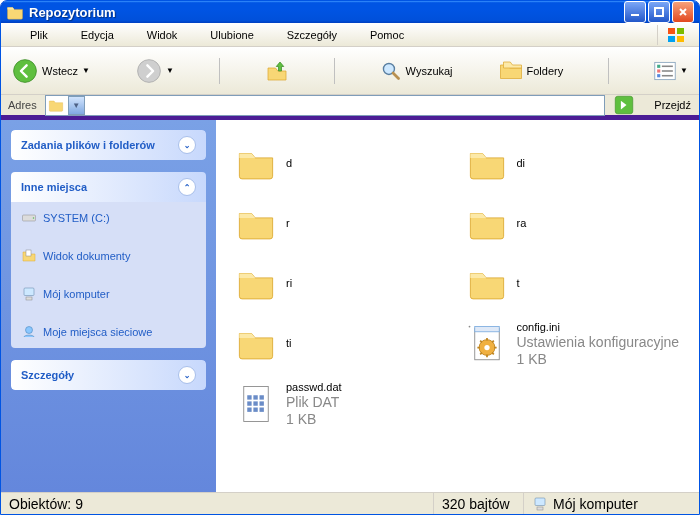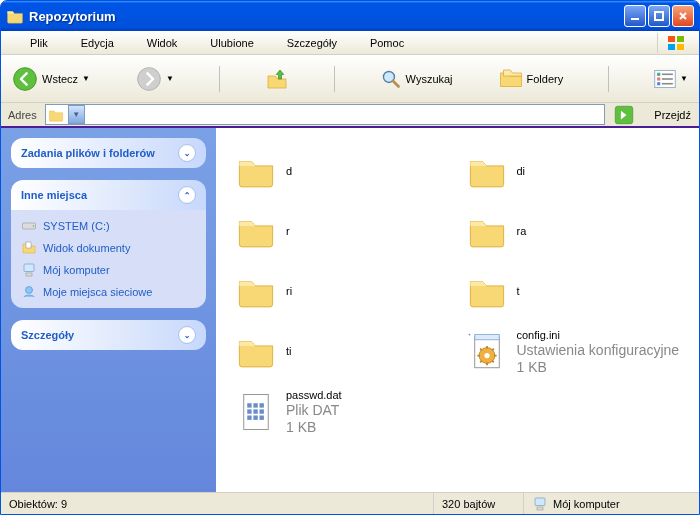--- a/index.html
+++ b/index.html
@@ -1,53 +1,53 @@
 <!DOCTYPE html>
 <html><head>
 <meta charset="utf-8">
 <style>
   * { box-sizing: border-box; margin: 0; padding: 0; }
   body { font-family: Tahoma, sans-serif; font-size: 11px; background: #fff; }
   .window { width: 700px; height: 515px; border: 1px solid #0054E3; border-radius: 7px 7px 0 0; overflow: hidden; background: #ECE9D8; display: flex; flex-direction: column; box-shadow: 0 0 0 1px #001ea0 inset; }
-  .titlebar { height: 30px; background: linear-gradient(to bottom, #3a93ff 0%, #0054E3 8%, #0054E3 40%, #0050da 88%, #003fc0 100%); display: flex; align-items: center; padding: 1px 5px; color: #fff; font-weight: bold; font-size: 13px; }
+  .titlebar { height: 22px; background: linear-gradient(to bottom, #3a93ff 0%, #0054E3 8%, #0054E3 40%, #0050da 88%, #003fc0 100%); display: flex; align-items: center; padding: 1px 5px; color: #fff; font-weight: bold; font-size: 13px; }
   .titlebar .icon-slot { width: 18px; height: 18px; margin-right: 5px; }
   .titlebar .title { flex: 1; text-shadow: 1px 1px 1px #003080; }
   .win-btns { display: flex; gap: 2px; }
   .win-btn { width: 22px; height: 22px; border-radius: 3px; border: 1px solid #fff; display: flex; align-items: center; justify-content: center; color: #fff; font-weight: bold; font-size: 12px; }
   .min-btn, .max-btn { background: linear-gradient(to bottom, #7ba7f7, #2257c9); }
   .close-btn { background: linear-gradient(to bottom, #f7a27b, #e24820); }
   .menubar { height: 24px; background: linear-gradient(to bottom, #fff, #ECE9D8); display: flex; align-items: center; padding: 0 4px; border-bottom: 1px solid #d4d0c8; }
   .menubar span { padding: 3px 8px; cursor: default; color: #000; margin-left: 17px; }
   .menubar .logo { margin-left: auto; width: 38px; height: 20px; display:flex; align-items:center; justify-content:center; border-left: 1px solid #d4d0c8; padding-left:6px; }
   .toolbar { height: 48px; display: flex; align-items: center; padding: 2px 6px; gap: 4px; border-bottom: 1px solid #d4d0c8; background: linear-gradient(to bottom, #fff, #ECE9D8); justify-content: space-between; }
   .tb-btn { display: flex; align-items: center; gap: 4px; padding: 2px 4px; border: 1px solid transparent; border-radius: 3px; cursor: default; }
   .tb-sep { width: 1px; height: 26px; background: #c0c0c0; margin: 0 4px; }
   .dropdown-arrow { font-size: 8px; color: #000; }
-  .addrbar { height: 25px; display: flex; align-items: center; padding: 2px 3px; gap: 4px; border-bottom: 2px solid #4c1d95; background: #ECE9D8; }
+  .addrbar { height: 25px; display: flex; align-items: center; padding: 2px 3px; gap: 4px; border-bottom: 5px solid #4c1d95; background: #ECE9D8; }
   .addrbar .label { padding: 0 4px; color: #444; }
   .addr-field { flex: 1; height: 21px; background: #fff; border: 1px solid #7F9DB9; display: flex; align-items: center; padding: 0 2px; gap: 4px; }
   .addr-field .addr-icon { width: 16px; height: 16px; }
   .addr-field input { flex: 1; border: none; outline: none; font: inherit; }
   .addr-drop { width: 17px; height: 19px; background: linear-gradient(to bottom, #d1e4fd, #81a9e2); border: 1px solid #7F9DB9; display:flex; align-items:center; justify-content:center; font-size:8px; color:#4d6185; }
   .go-btn { display: flex; align-items: center; gap: 20px; padding: 1px 4px; border:1px solid transparent; }
   .body-area { flex: 1; display: flex; background: #fff; overflow: hidden; }
   .sidebar { width: 215px; background: linear-gradient(to bottom, #7AA1E6 0%, #6487DC 100%); padding: 10px; display: flex; flex-direction: column; gap: 12px; }
-  .panel { border-radius: 12px; overflow: hidden; }
+  .panel { border-radius: 4px; overflow: hidden; }
   .panel-head { background: linear-gradient(to right, #FFFFFF, #C7D8FC); padding: 6px 10px; display: flex; align-items: center; justify-content: space-between; color: #215DC6; font-weight: bold; font-size: 11px; cursor: pointer; }
   .panel-head.collapsed-style { border-radius: 4px; }
-  .panel-body { background: #D6DFF7; padding: 8px 10px; display: flex; flex-direction: column; gap: 6px; }
+  .panel-body { background: #D6DFF7; padding: 8px 10px; display: flex; flex-direction: column; gap: 22px; }
   .panel-link { display: flex; align-items: center; gap: 6px; color: #215DC6; cursor: pointer; }
   .chev-btn { width: 18px; height: 18px; border-radius: 50%; background: #fff; border: 1px solid #A8BFEA; display:flex; align-items:center; justify-content:center; font-size:8px; color:#215DC6; }
   .content { flex: 1; padding: 16px 16px; display: grid; grid-template-columns: 1fr 1fr; grid-auto-rows: 56px; gap: 4px 10px; align-content: start; overflow:auto; }
   .item { display: flex; align-items: center; gap: 8px; padding: 2px; }
   .item .ico { width: 44px; height: 44px; flex-shrink: 0; display:flex; align-items:center; justify-content:center; }
   .item .txt { display: flex; flex-direction: column; line-height: 1.2; }
   .item .name { color: #000; }
   .item .meta { color: #888; font-size: 14px; }
-  .statusbar { height: 22px; border-top: 1px solid #d4d0c8; background: #ECE9D8; display: flex; align-items: center; font-size: 11px; }
+  .statusbar { height: 22px; border-top: 1px solid #d4d0c8; background: #ECE9D8; display: flex; align-items: center; font-size: 14px; }
   .status-sect { padding: 0 8px; border-right: 1px solid #d4d0c8; height: 100%; display: flex; align-items: center; }
   .status-sect.flex { flex: 1; }
   .status-sect.right { gap: 5px; width: 175px; border-right:none;}
   svg { display: block; }
 </style>
 </head>
 <body>
 
 <div class="window">
   <div class="titlebar">

